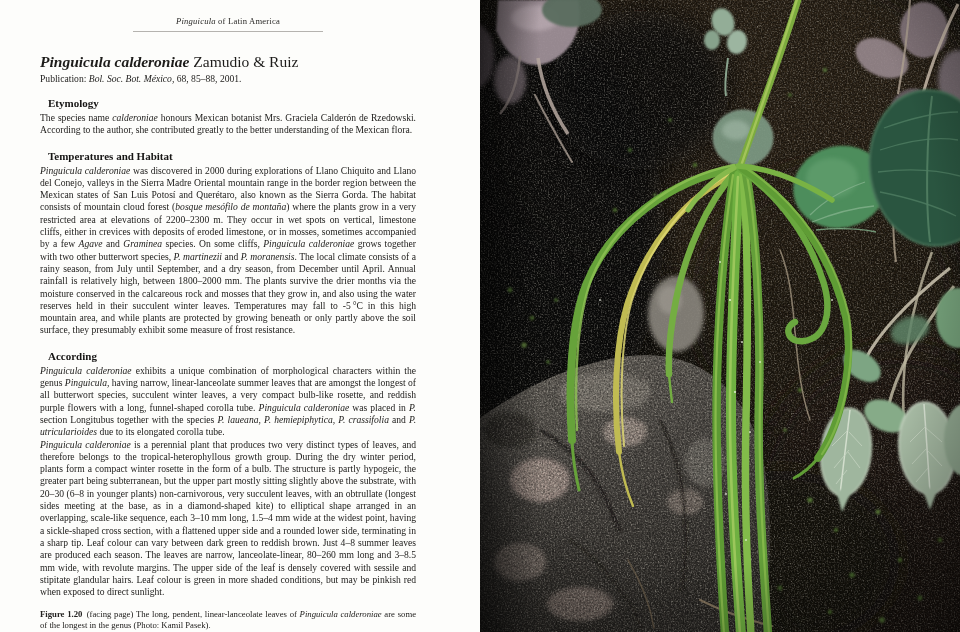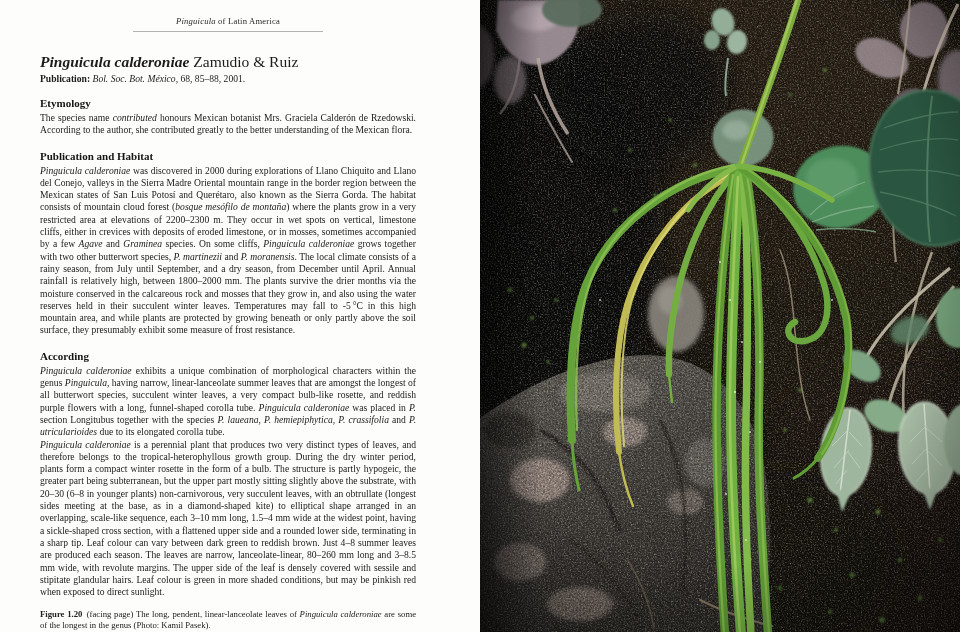--- a/index.html
+++ b/index.html
@@ -12,22 +12,22 @@
   .page-left {
     position:absolute; left:0; top:0; width:456px; height:632px;
     padding:16px 40px 0 40px; background:#fdfdfb;
   }
   .running-header { text-align:center; font-size:8.6px; letter-spacing:.2px; color:#2a2927; }
   .header-rule { width:190px; height:1px; background:#b5b3af; margin:5px auto 0 auto; }
   .title-line { margin-top:21px; font-size:15.5px; line-height:18px; }
   .title-species { font-weight:bold; font-style:italic; }
   .title-authors { font-weight:normal; }
   .publication-line { margin-top:2px; font-size:9.6px; }
-  .publication-label { font-weight:bold; }
-  h3.sec { font-size:11px; font-weight:bold; margin:13px 0 3px 0; color:#161514; }
+  .publication-label { font-weight:normal; }
+  h3.sec { font-size:11px; font-weight:bold; margin:13px 0 3px 8px; color:#161514; }
   p.body { font-size:9.6px; line-height:12.3px; text-align:justify; color:#22211f; }
   .figure-caption { margin-top:11px; font-size:8.7px; line-height:11px; text-align:justify; color:#22211f; }
   .figure-caption b { font-weight:bold;margin-top:37px; }
   .photo-panel { position:absolute; left:480px; top:0; width:480px; height:632px; }
   .photo-panel svg { display:block; }
 </style>
 </head>
 <body>
 
 <div class="spread">
@@ -41,23 +41,23 @@
       <span class="title-species">Pinguicula calderoniae</span>
       <span class="title-authors">Zamudio &amp; Ruiz</span>
     </div>
 
     <div class="publication-line">
       <span class="publication-label">Publication:</span>
       <span><i>Bol. Soc. Bot. México</i>, 68, 85–88, 2001.</span>
     </div>
 
     <h3 class="sec">Etymology</h3>
-    <p class="body">The species name <i>contributed</i> honours Mexican botanist Mrs. Graciela Calderón de Rzedowski. According to the author, she contributed greatly to the better understanding of the Mexican flora.</p>
-
-    <h3 class="sec">Publication and Habitat</h3>
+    <p class="body">The species name <i>calderoniae</i> honours Mexican botanist Mrs. Graciela Calderón de Rzedowski. According to the author, she contributed greatly to the better understanding of the Mexican flora.</p>
+
+    <h3 class="sec">Temperatures and Habitat</h3>
     <p class="body"><i>Pinguicula calderoniae</i> was discovered in 2000 during explorations of Llano Chiquito and Llano del Conejo, valleys in the Sierra Madre Oriental mountain range in the border region between the Mexican states of San Luis Potosí and Querétaro, also known as the Sierra Gorda. The habitat consists of mountain cloud forest (<i>bosque mesófilo de montaña</i>) where the plants grow in a very restricted area at elevations of 2200–2300 m. They occur in wet spots on vertical, limestone cliffs, either in crevices with deposits of eroded limestone, or in mosses, sometimes accompanied by a few <i>Agave</i> and <i>Graminea</i> species. On some cliffs, <i>Pinguicula calderoniae</i> grows together with two other butterwort species, <i>P. martinezii</i> and <i>P. moranensis</i>. The local climate consists of a rainy season, from July until September, and a dry season, from December until April. Annual rainfall is relatively high, between 1800–2000 mm. The plants survive the drier months via the moisture conserved in the calcareous rock and mosses that they grow in, and also using the water reserves held in their succulent winter leaves. Temperatures may fall to -5 °C in this high mountain area, and while plants are protected by growing beneath or only partly above the soil surface, they presumably exhibit some measure of frost resistance.</p>
 
     <h3 class="sec">According</h3>
     <p class="body"><i>Pinguicula calderoniae</i> exhibits a unique combination of morphological characters within the genus <i>Pinguicula</i>, having narrow, linear-lanceolate summer leaves that are amongst the longest of all butterwort species, succulent winter leaves, a very compact bulb-like rosette, and reddish purple flowers with a long, funnel-shaped corolla tube. <i>Pinguicula calderoniae</i> was placed in <i>P.</i> section Longitubus together with the species <i>P. laueana</i>, <i>P. hemiepiphytica</i>, <i>P. crassifolia</i> and <i>P. utricularioides</i> due to its elongated corolla tube.</p>
 
     <p class="body"><i>Pinguicula calderoniae</i> is a perennial plant that produces two very distinct types of leaves, and therefore belongs to the tropical-heterophyllous growth group. During the dry winter period, plants form a compact winter rosette in the form of a bulb. The structure is partly hypogeic, the greater part being subterranean, but the upper part mostly sitting slightly above the substrate, with 20–30 (6–8 in younger plants) non-carnivorous, very succulent leaves, with an obtrullate (longest sides meeting at the base, as in a diamond-shaped kite) to elliptical shape arranged in an overlapping, scale-like sequence, each 3–10 mm long, 1.5–4 mm wide at the widest point, having a sickle-shaped cross section, with a flattened upper side and a rounded lower side, terminating in a sharp tip. Leaf colour can vary between dark green to reddish brown. Just 4–8 summer leaves are produced each season. The leaves are narrow, lanceolate-linear, 80–260 mm long and 3–8.5 mm wide, with revolute margins. The upper side of the leaf is densely covered with sessile and stipitate glandular hairs. Leaf colour is green in more shaded conditions, but may be pinkish red when exposed to direct sunlight.</p>
 
     <div class="figure-caption">
       <b>Figure 1.20</b><span> (facing page) The long, pendent, linear-lanceolate leaves of <i>Pinguicula calderoniae</i> are some of the longest in the genus (Photo: Kamil Pasek).</span>
     </div>

